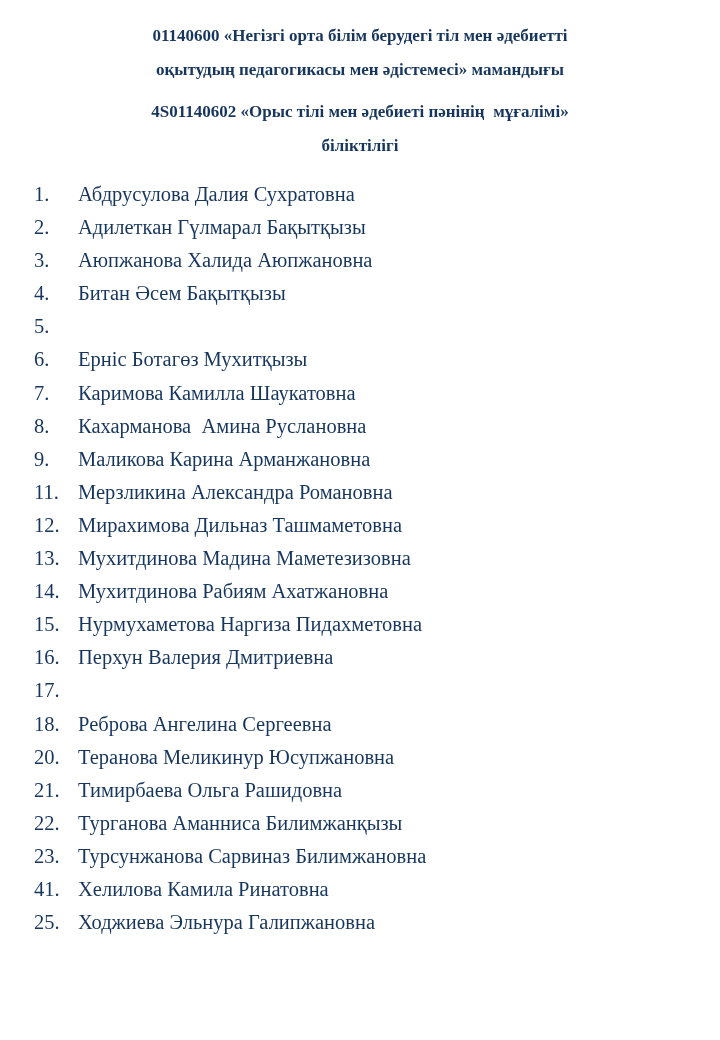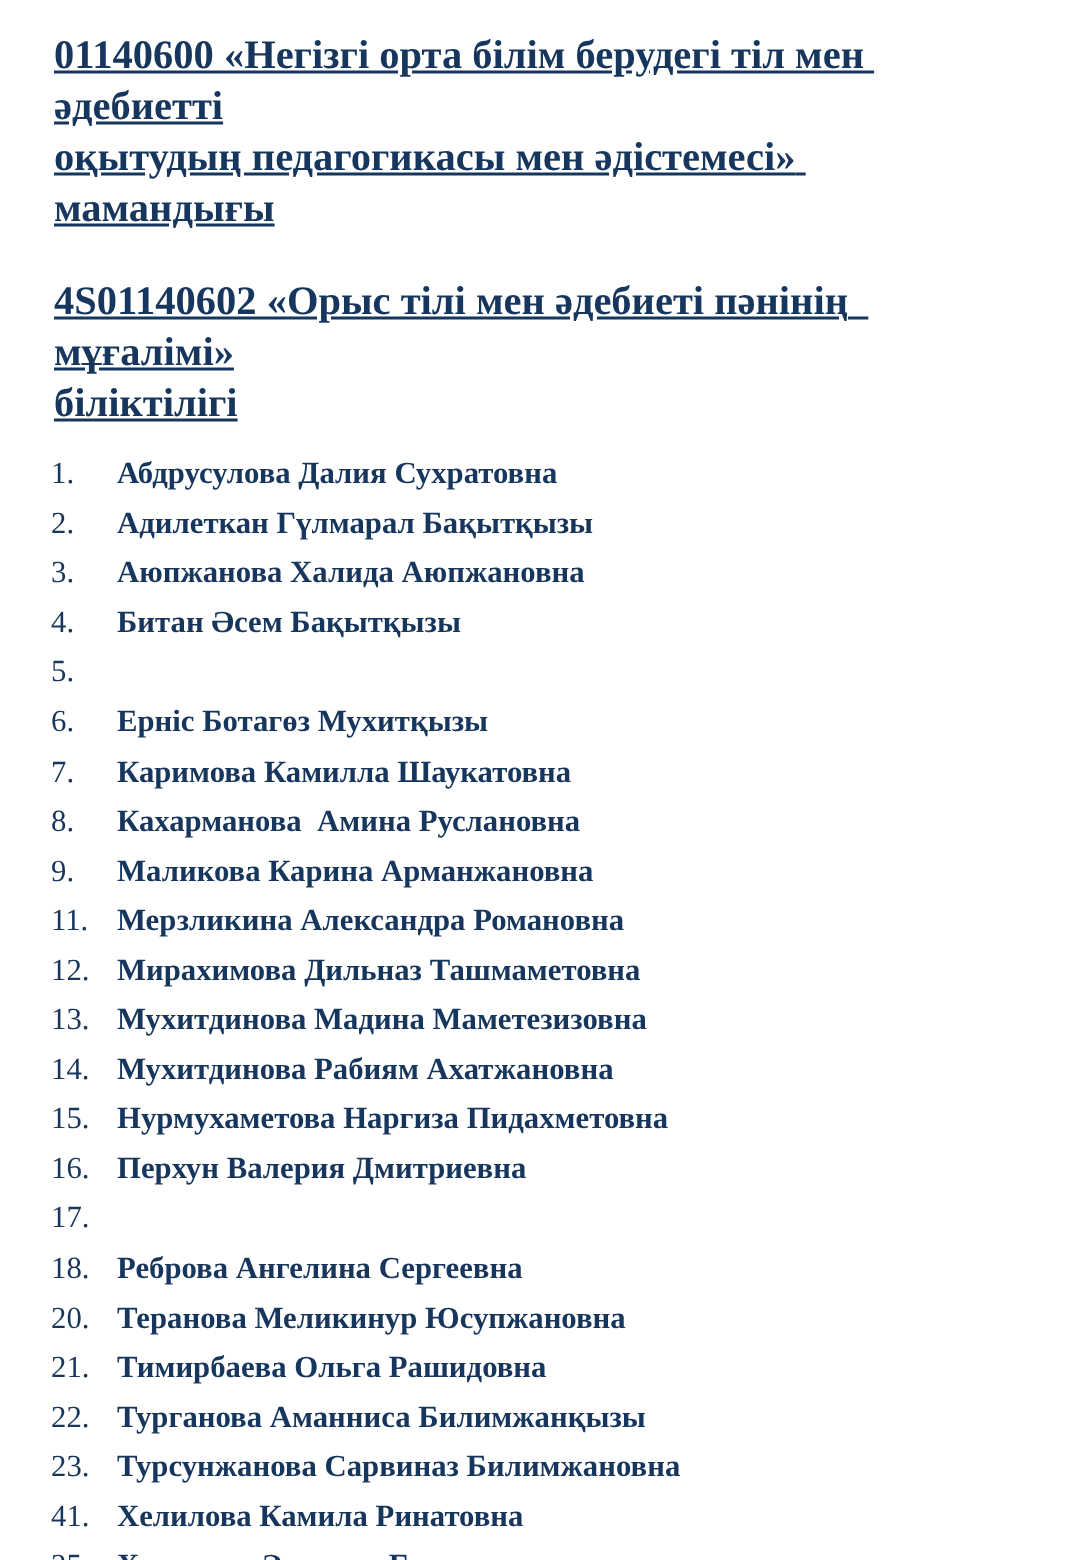--- a/index.html
+++ b/index.html
@@ -10,31 +10,31 @@
   .page {
     position: relative;
     width: 720px;
     height: 1040px;
     background: #ffffff;
     overflow: hidden;
     font-family: "Liberation Serif", "DejaVu Serif", serif;
     color: #17365d;
   }
   .doc-title {
+    text-align: center;
     font-weight: bold;
-    font-size: 27px;
+    font-size: 17px;
     line-height: 34px;
     margin: 0 36px;
-    text-decoration: underline;
   }
   .doc-title.specialty {
     padding-top: 19px;
   }
   .doc-title.qualification {
-    margin-top: 28px;
+    margin-top: 8px;
   }
   .title-line {
     white-space: pre-wrap;
   }
   .student-list {
     list-style: none;
     margin: 15px 0 0 0;
     padding: 0 0 0 34px;
     font-size: 20.5px;
   }
@@ -43,21 +43,20 @@
     align-items: baseline;
     height: 33.1px;
     line-height: 33.1px;
   }
   .row-num {
     flex: 0 0 44px;
     white-space: pre;
   }
   .student-name {
     white-space: pre-wrap;
-    font-weight: bold;
   }
 </style>
 </head>
 <body>
 
 <div class="page">
 
   <div class="doc-title specialty">
     <div class="title-line">01140600 «Негізгі орта білім берудегі тіл мен әдебиетті</div>
     <div class="title-line">оқытудың педагогикасы мен әдістемесі» мамандығы</div>

